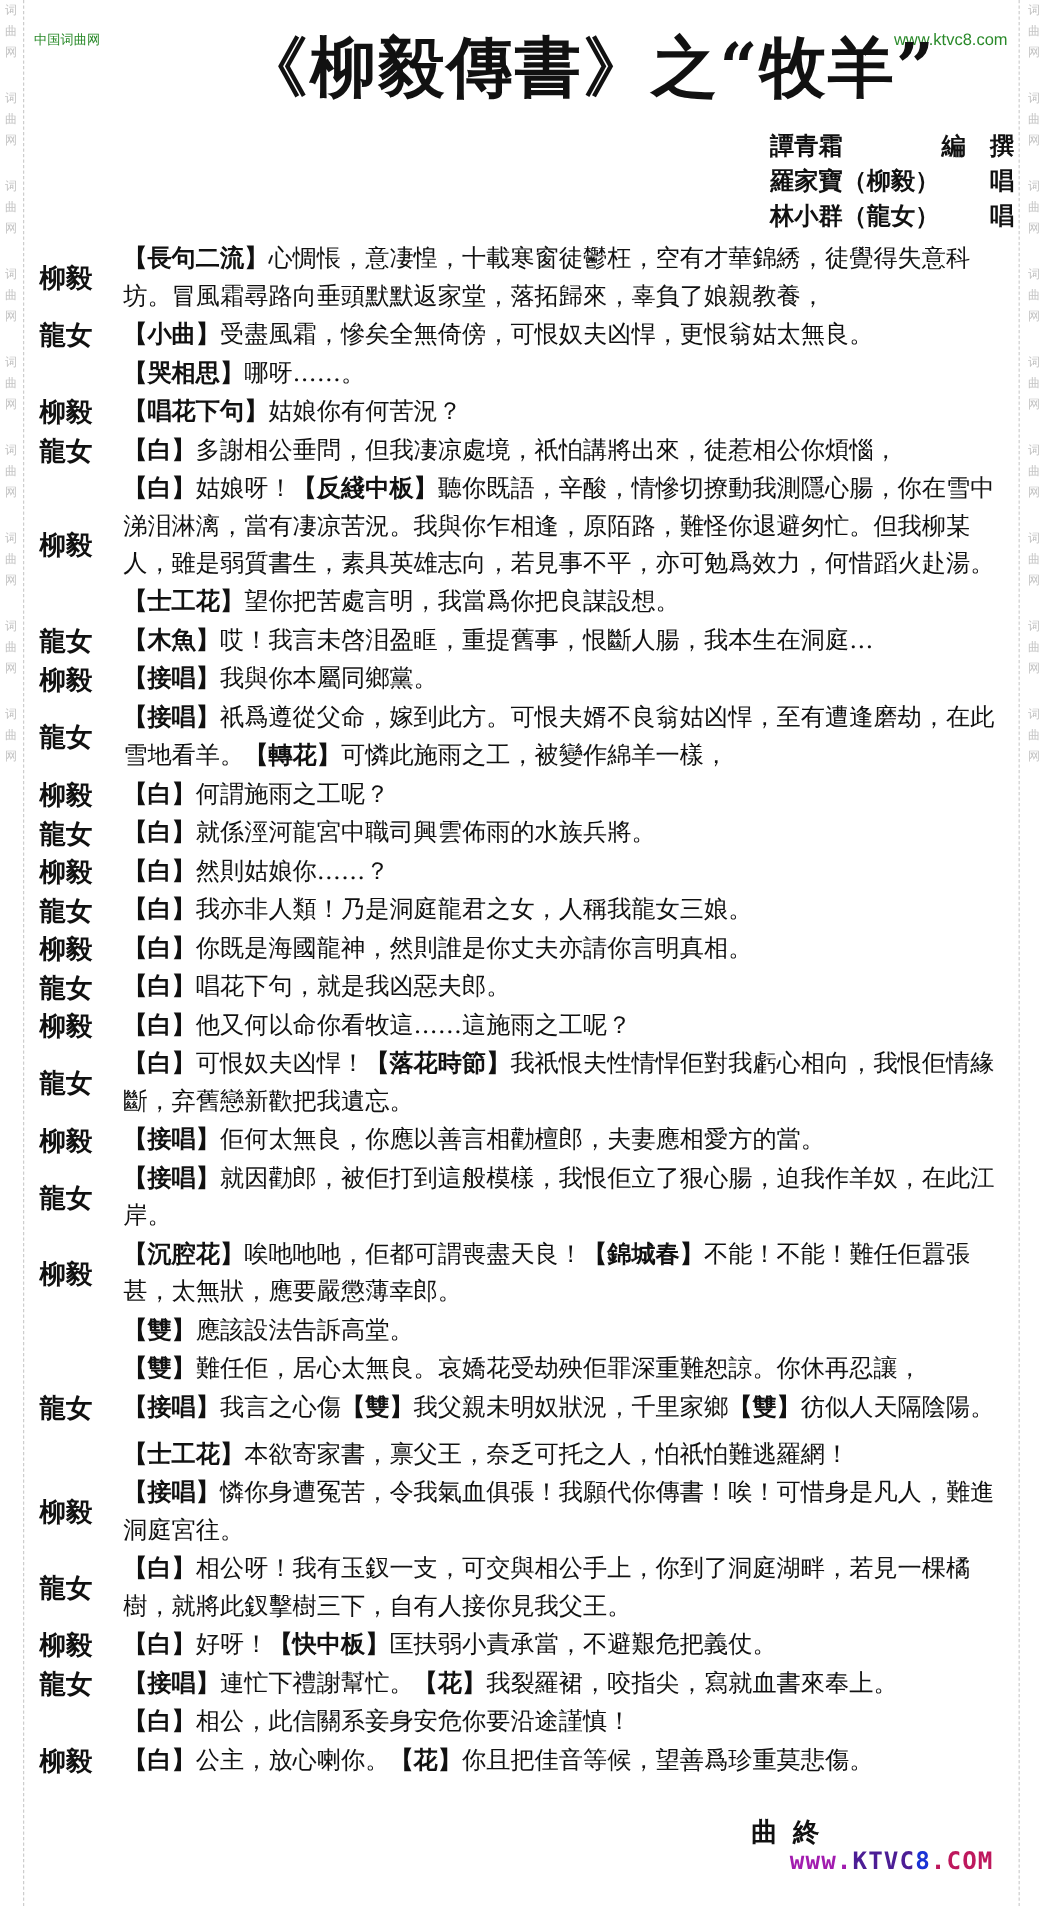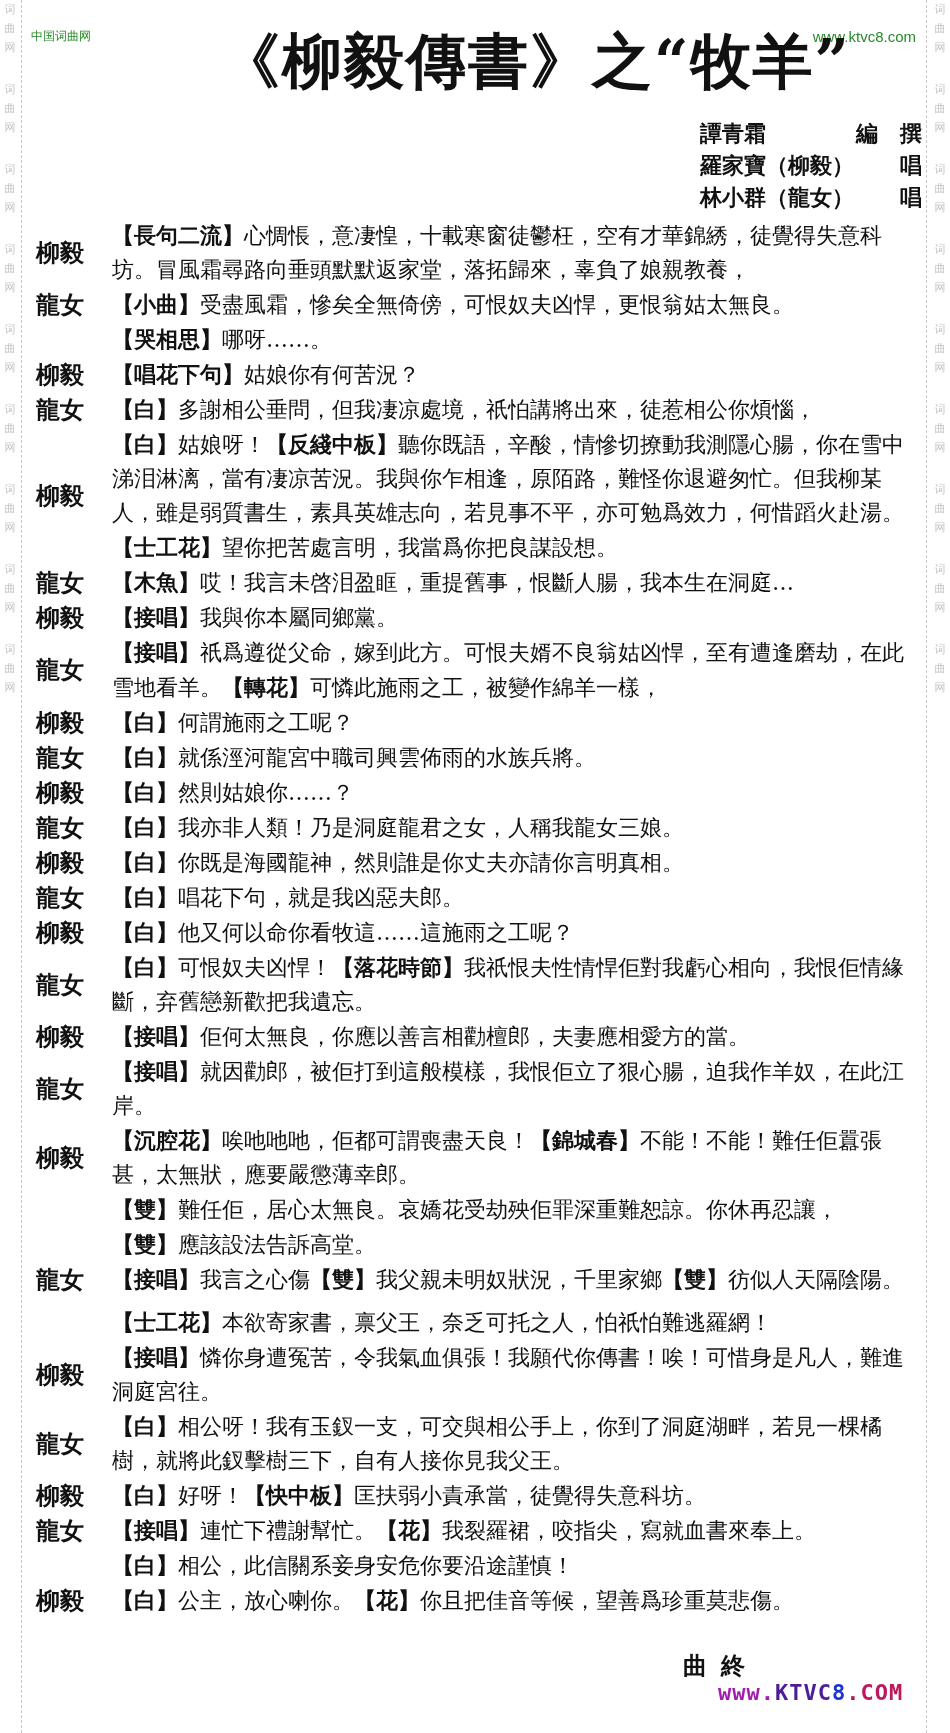--- a/index.html
+++ b/index.html
@@ -223,46 +223,46 @@
     <div class="line">
       <div class="spk">龍女</div>
       <div class="txt"><span class="tag">【接唱】</span><span>就因勸郎，被佢打到這般模樣，我恨佢立了狠心腸，迫我作羊奴，在此江岸。</span></div>
     </div>
     <div class="line">
       <div class="spk">柳毅</div>
       <div class="txt"><span class="tag">【沉腔花】</span><span>唉吔吔吔，佢都可謂喪盡天良！</span><span class="tag">【錦城春】</span><span>不能！不能！難任佢囂張甚，太無狀，應要嚴懲薄幸郎。</span></div>
     </div>
     <div class="line">
       <div class="spk"></div>
+      <div class="txt"><span class="tag">【雙】</span><span>應該設法告訴高堂。</span></div>
+    </div>
+    <div class="line">
+      <div class="spk"></div>
       <div class="txt"><span class="tag">【雙】</span><span>難任佢，居心太無良。哀嬌花受劫殃佢罪深重難恕諒。你休再忍讓，</span></div>
     </div>
     <div class="line">
-      <div class="spk"></div>
-      <div class="txt"><span class="tag">【雙】</span><span>應該設法告訴高堂。</span></div>
-    </div>
-    <div class="line">
       <div class="spk">龍女</div>
       <div class="txt"><span class="tag">【接唱】</span><span>我言之心傷</span><span class="tag">【雙】</span><span>我父親未明奴狀況，千里家鄉</span><span class="tag">【雙】</span><span>彷似人天隔陰陽。</span></div>
     </div>
     <div class="gap"></div>
     <div class="line">
       <div class="spk"></div>
       <div class="txt"><span class="tag">【士工花】</span><span>本欲寄家書，禀父王，奈乏可托之人，怕祇怕難逃羅網！</span></div>
     </div>
     <div class="line">
       <div class="spk">柳毅</div>
       <div class="txt"><span class="tag">【接唱】</span><span>憐你身遭冤苦，令我氣血俱張！我願代你傳書！唉！可惜身是凡人，難進洞庭宮往。</span></div>
     </div>
     <div class="line">
       <div class="spk">龍女</div>
       <div class="txt"><span class="tag">【白】</span><span>相公呀！我有玉釵一支，可交與相公手上，你到了洞庭湖畔，若見一棵橘樹，就將此釵擊樹三下，自有人接你見我父王。</span></div>
     </div>
     <div class="line">
       <div class="spk">柳毅</div>
-      <div class="txt"><span class="tag">【白】</span><span>好呀！</span><span class="tag">【快中板】</span><span>匡扶弱小責承當，徒覺得失意科坊。</span></div>
+      <div class="txt"><span class="tag">【白】</span><span>好呀！</span><span class="tag">【快中板】</span><span>匡扶弱小責承當，不避艱危把義仗。</span></div>
     </div>
     <div class="line">
       <div class="spk">龍女</div>
       <div class="txt"><span class="tag">【接唱】</span><span>連忙下禮謝幫忙。</span><span class="tag">【花】</span><span>我裂羅裙，咬指尖，寫就血書來奉上。</span></div>
     </div>
     <div class="line">
       <div class="spk"></div>
       <div class="txt"><span class="tag">【白】</span><span>相公，此信關系妾身安危你要沿途謹慎！</span></div>
     </div>
     <div class="line">

